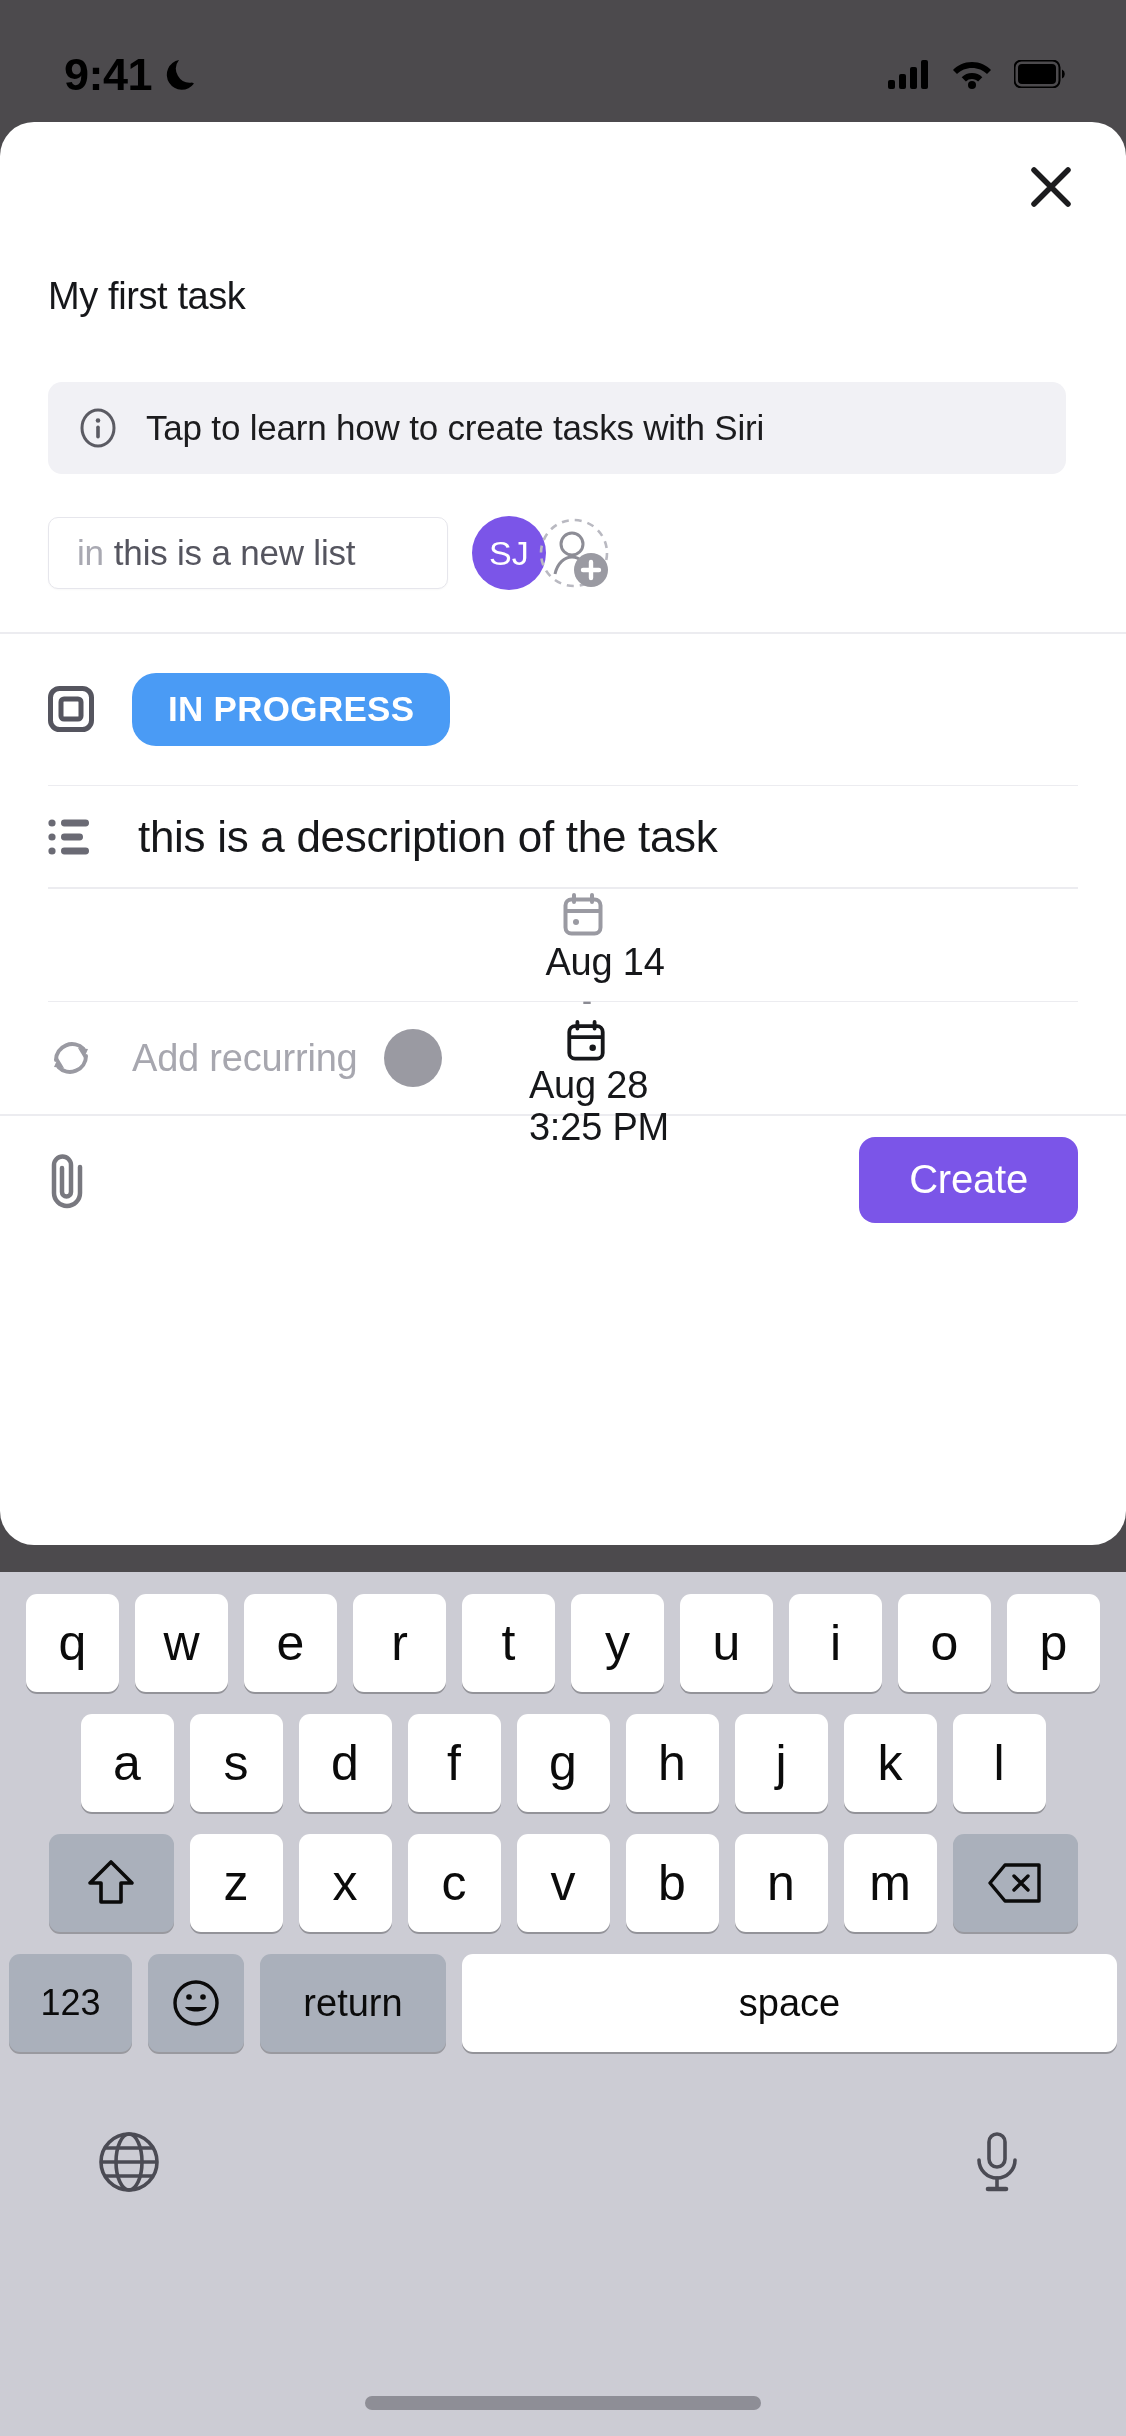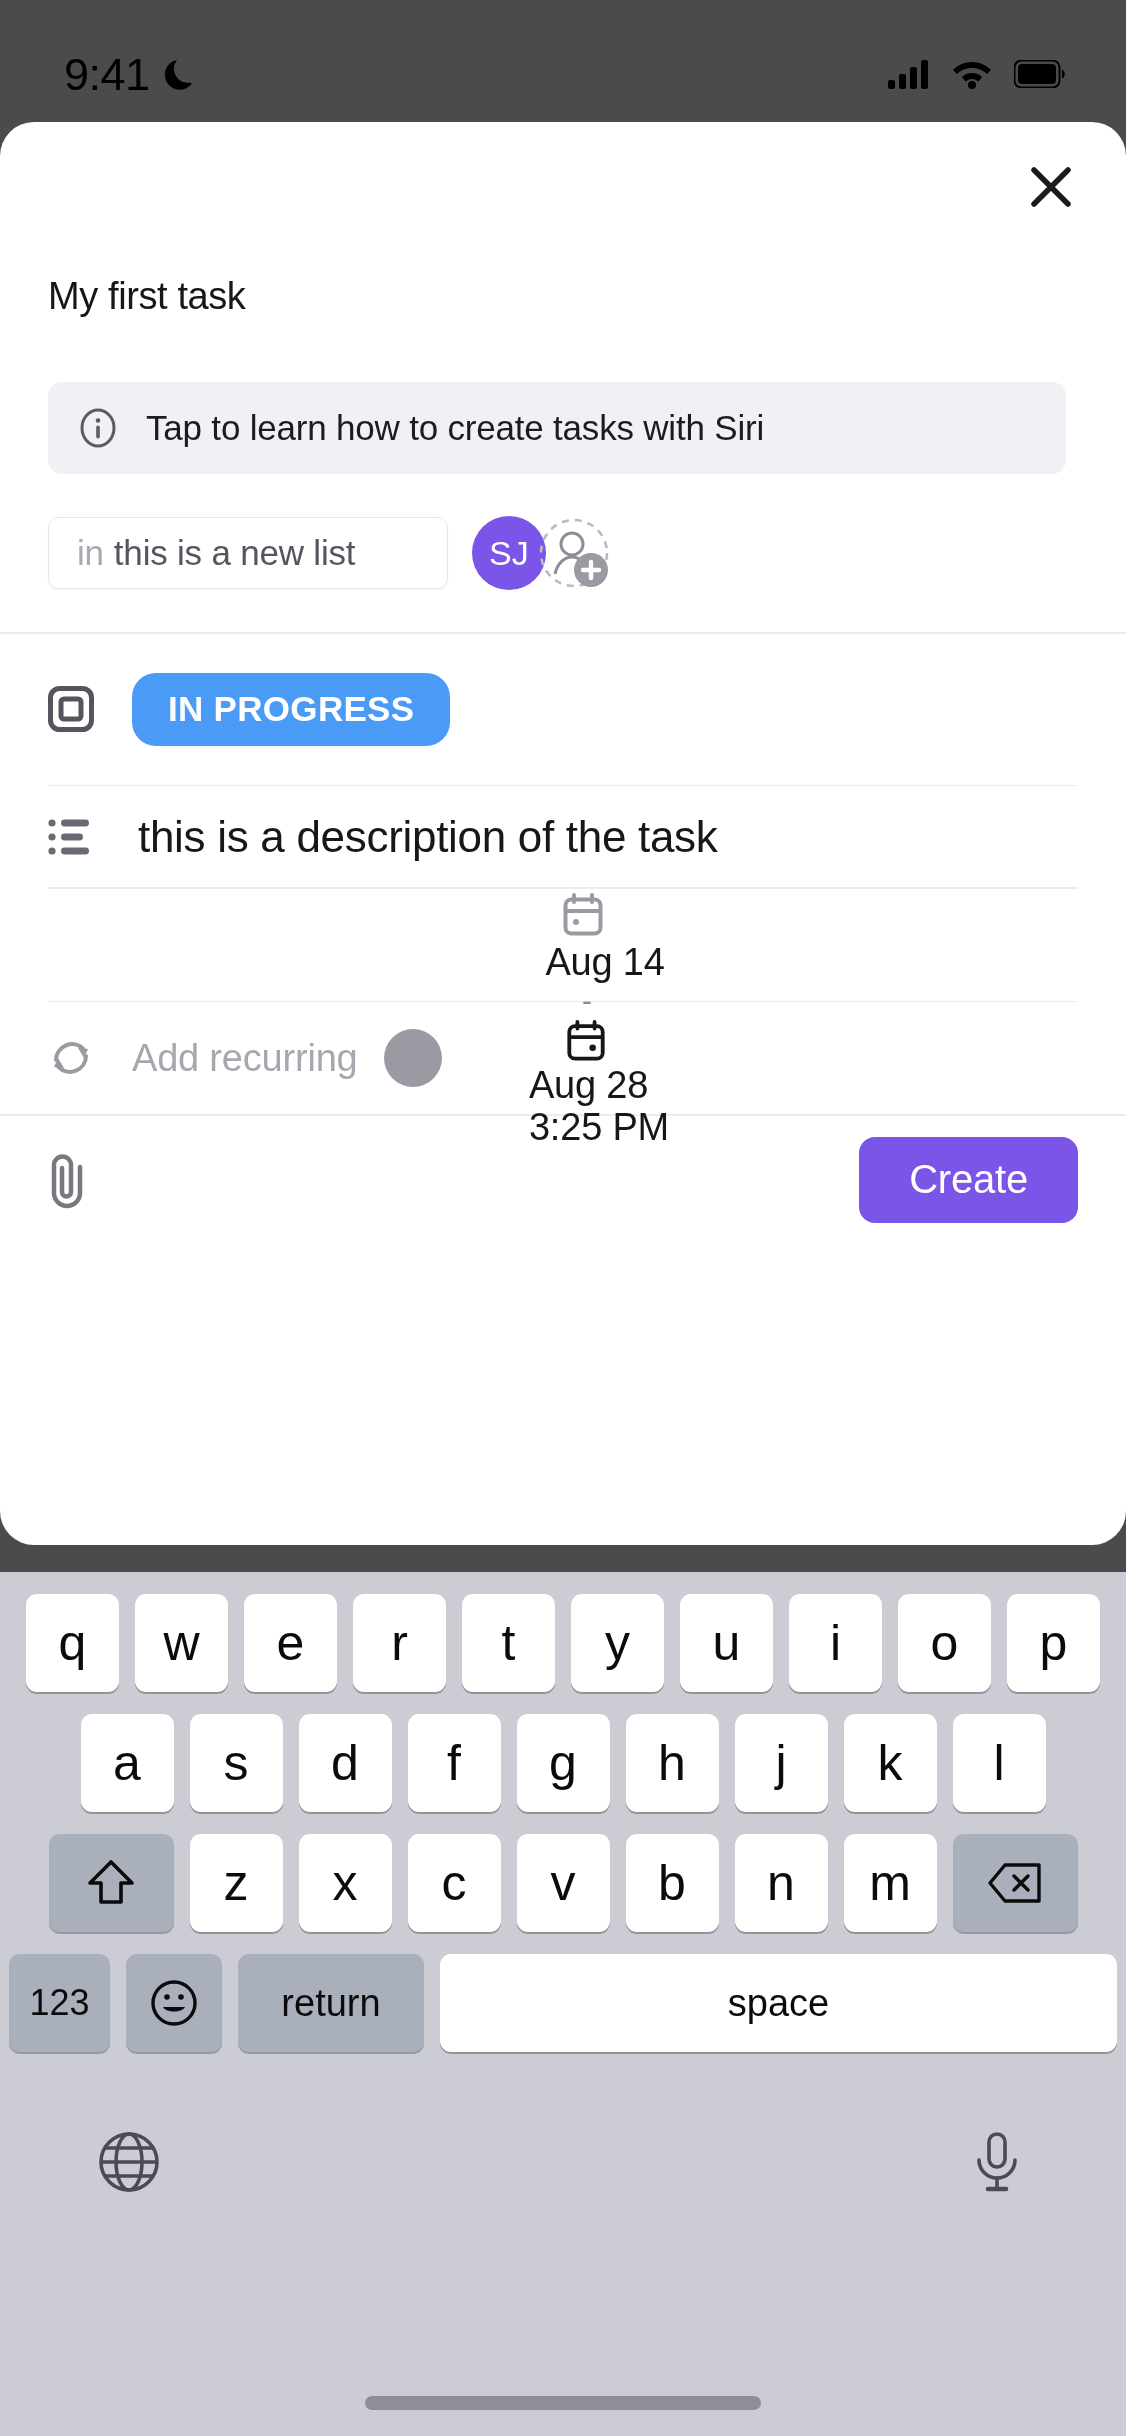--- a/index.html
+++ b/index.html
@@ -26,21 +26,21 @@
     height: 122px;
     background: #4c4a4d;
     display: flex;
     align-items: center;
     justify-content: space-between;
     padding: 26px 60px 0 64px;
   }
   .status-left { display: flex; align-items: center; gap: 14px; }
   .status-time {
     font-size: 45px;
-    font-weight: 400;
+    font-weight: 700;
     color: #000;
     letter-spacing: -0.5px;
     line-height: 1;
     text-align: center;
   }
   .moon-icon { width: 34px; height: 38px; }
   .status-right { display: flex; align-items: center; gap: 22px; }
   .signal-icon { width: 42px; height: 30px; }
   .wifi-icon { width: 40px; height: 30px; }
   .battery-icon { width: 52px; height: 28px; }
@@ -292,21 +292,21 @@
     line-height: 1;
   }
   .kb-row.r1 .key { width: 93px; }
   .kb-row.r2 .key { width: 93px; }
   .kb-row.r3 .key.letter { width: 93px; }
   .key.mod {
     background: #aab0bb;
     box-shadow: 0 2px 0 rgba(0,0,0,0.25);
   }
   .key.shift, .key.delete { width: 125px; }
-  .key.num { width: 101px; font-size: 36px; }
+  .key.num { width: 123px; font-size: 36px; }
   .key.emoji { width: 96px; }
   .key.space { flex: 1; font-size: 38px; }
   .key.return { width: 186px; font-size: 38px; }
   .key svg { display: block; }
 
   .kb-bottom {
     display: flex;
     align-items: center;
     justify-content: space-between;
     padding: 26px 96px 0 96px;

